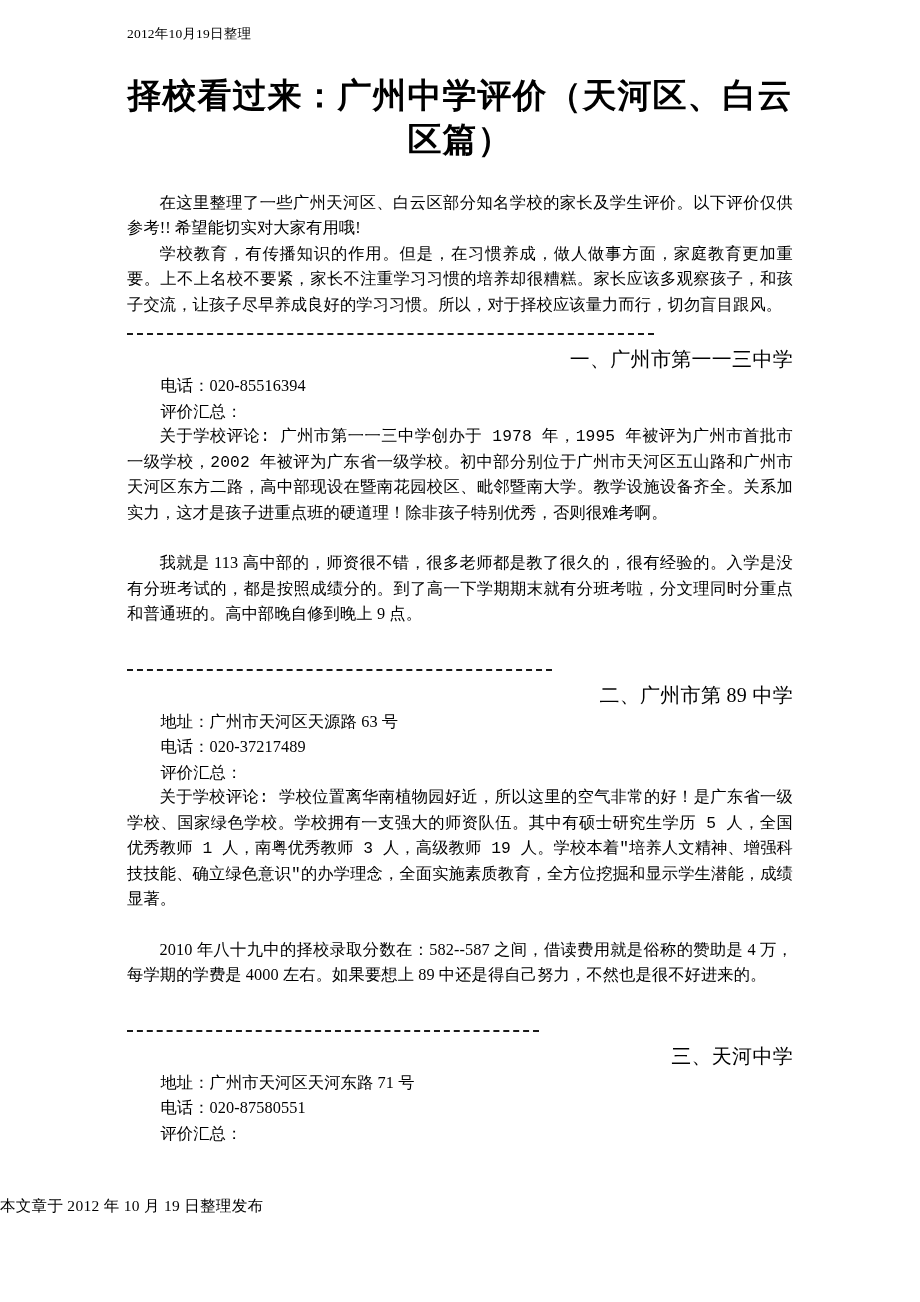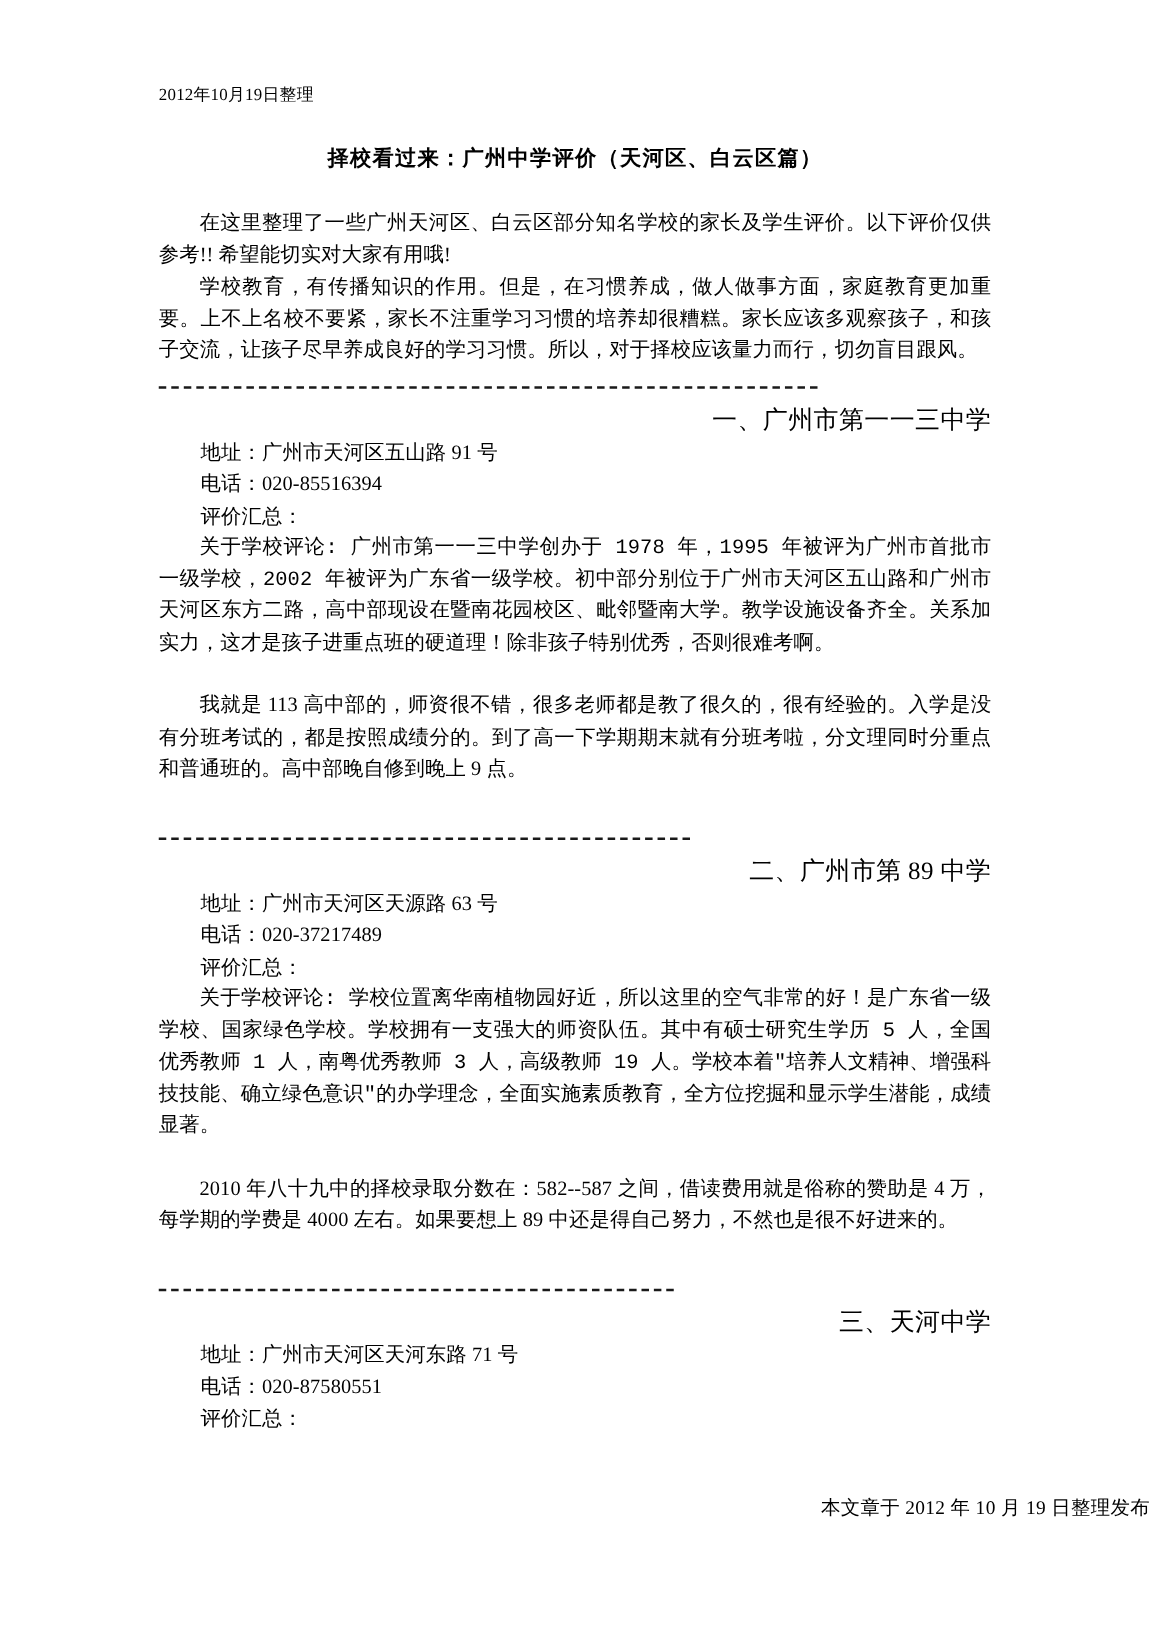--- a/index.html
+++ b/index.html
@@ -21,32 +21,32 @@
   }
   .content {
     position: absolute;
     left: 127px;
     top: 0;
     width: 666px;
   }
 
   
   .date-line {
-    margin-top: 68px;
+    margin-top: 26px;
     font-size: 13.5px;
     line-height: 1.2;
     letter-spacing: 0.2px;
     font-family: Liberation Serif, serif;
   }
 
   
   .doc-title {
     margin: 0;
     padding-top: 32px;
-    font-size: 17px;
+    font-size: 34px;
     font-weight: bold;
     text-align: center;
     letter-spacing: 1px;
     line-height: 1.3;
   }
 
   
   .para {
     font-size: 16.3px;
     line-height: 25.5px;
@@ -103,21 +103,21 @@
   .review-para { padding-top: 0; font-family: Liberation Mono, monospace; }
   .gap-para { margin-top: 24px; }
   .school-gap { margin-top: 26px; }
 
   
   .footer {
     position: absolute;
     left: 0;
     top: 1196px;
     width: 920px;
-    text-align: right;
+    text-align: left;
     font-size: 15.5px;
     letter-spacing: 0.3px;
   }
 </style>
 </head>
 <body>
 
 <div class="page">
   <div class="content">
 
@@ -129,21 +129,20 @@
       <p class="para">在这里整理了一些广州天河区、白云区部分知名学校的家长及学生评价。以下评价仅供参考!! 希望能切实对大家有用哦!</p>
       <p class="para">学校教育，有传播知识的作用。但是，在习惯养成，做人做事方面，家庭教育更加重要。上不上名校不要紧，家长不注重学习习惯的培养却很糟糕。家长应该多观察孩子，和孩子交流，让孩子尽早养成良好的学习习惯。所以，对于择校应该量力而行，切勿盲目跟风。</p>
     </div>
 
 
     <div class="sep-wrap">
       <hr class="sep long">
     </div>
     <div>
       <div class="school-name">一、广州市第一一三中学</div>
-      <div class="field-line">地址：广州市天河区五山路 91 号</div>
       <div class="field-line">电话：020-85516394</div>
       <div class="field-line">评价汇总：</div>
       <p class="para review-para">关于学校评论: 广州市第一一三中学创办于 1978 年，1995 年被评为广州市首批市一级学校，2002 年被评为广东省一级学校。初中部分别位于广州市天河区五山路和广州市天河区东方二路，高中部现设在暨南花园校区、毗邻暨南大学。教学设施设备齐全。关系加实力，这才是孩子进重点班的硬道理！除非孩子特别优秀，否则很难考啊。</p>
       <p class="para gap-para">我就是 113 高中部的，师资很不错，很多老师都是教了很久的，很有经验的。入学是没有分班考试的，都是按照成绩分的。到了高一下学期期末就有分班考啦，分文理同时分重点和普通班的。高中部晚自修到晚上 9 点。</p>
     </div>
 
     <div class="sep-wrap school-gap">
       <hr class="sep mid">
     </div>
     <div>

